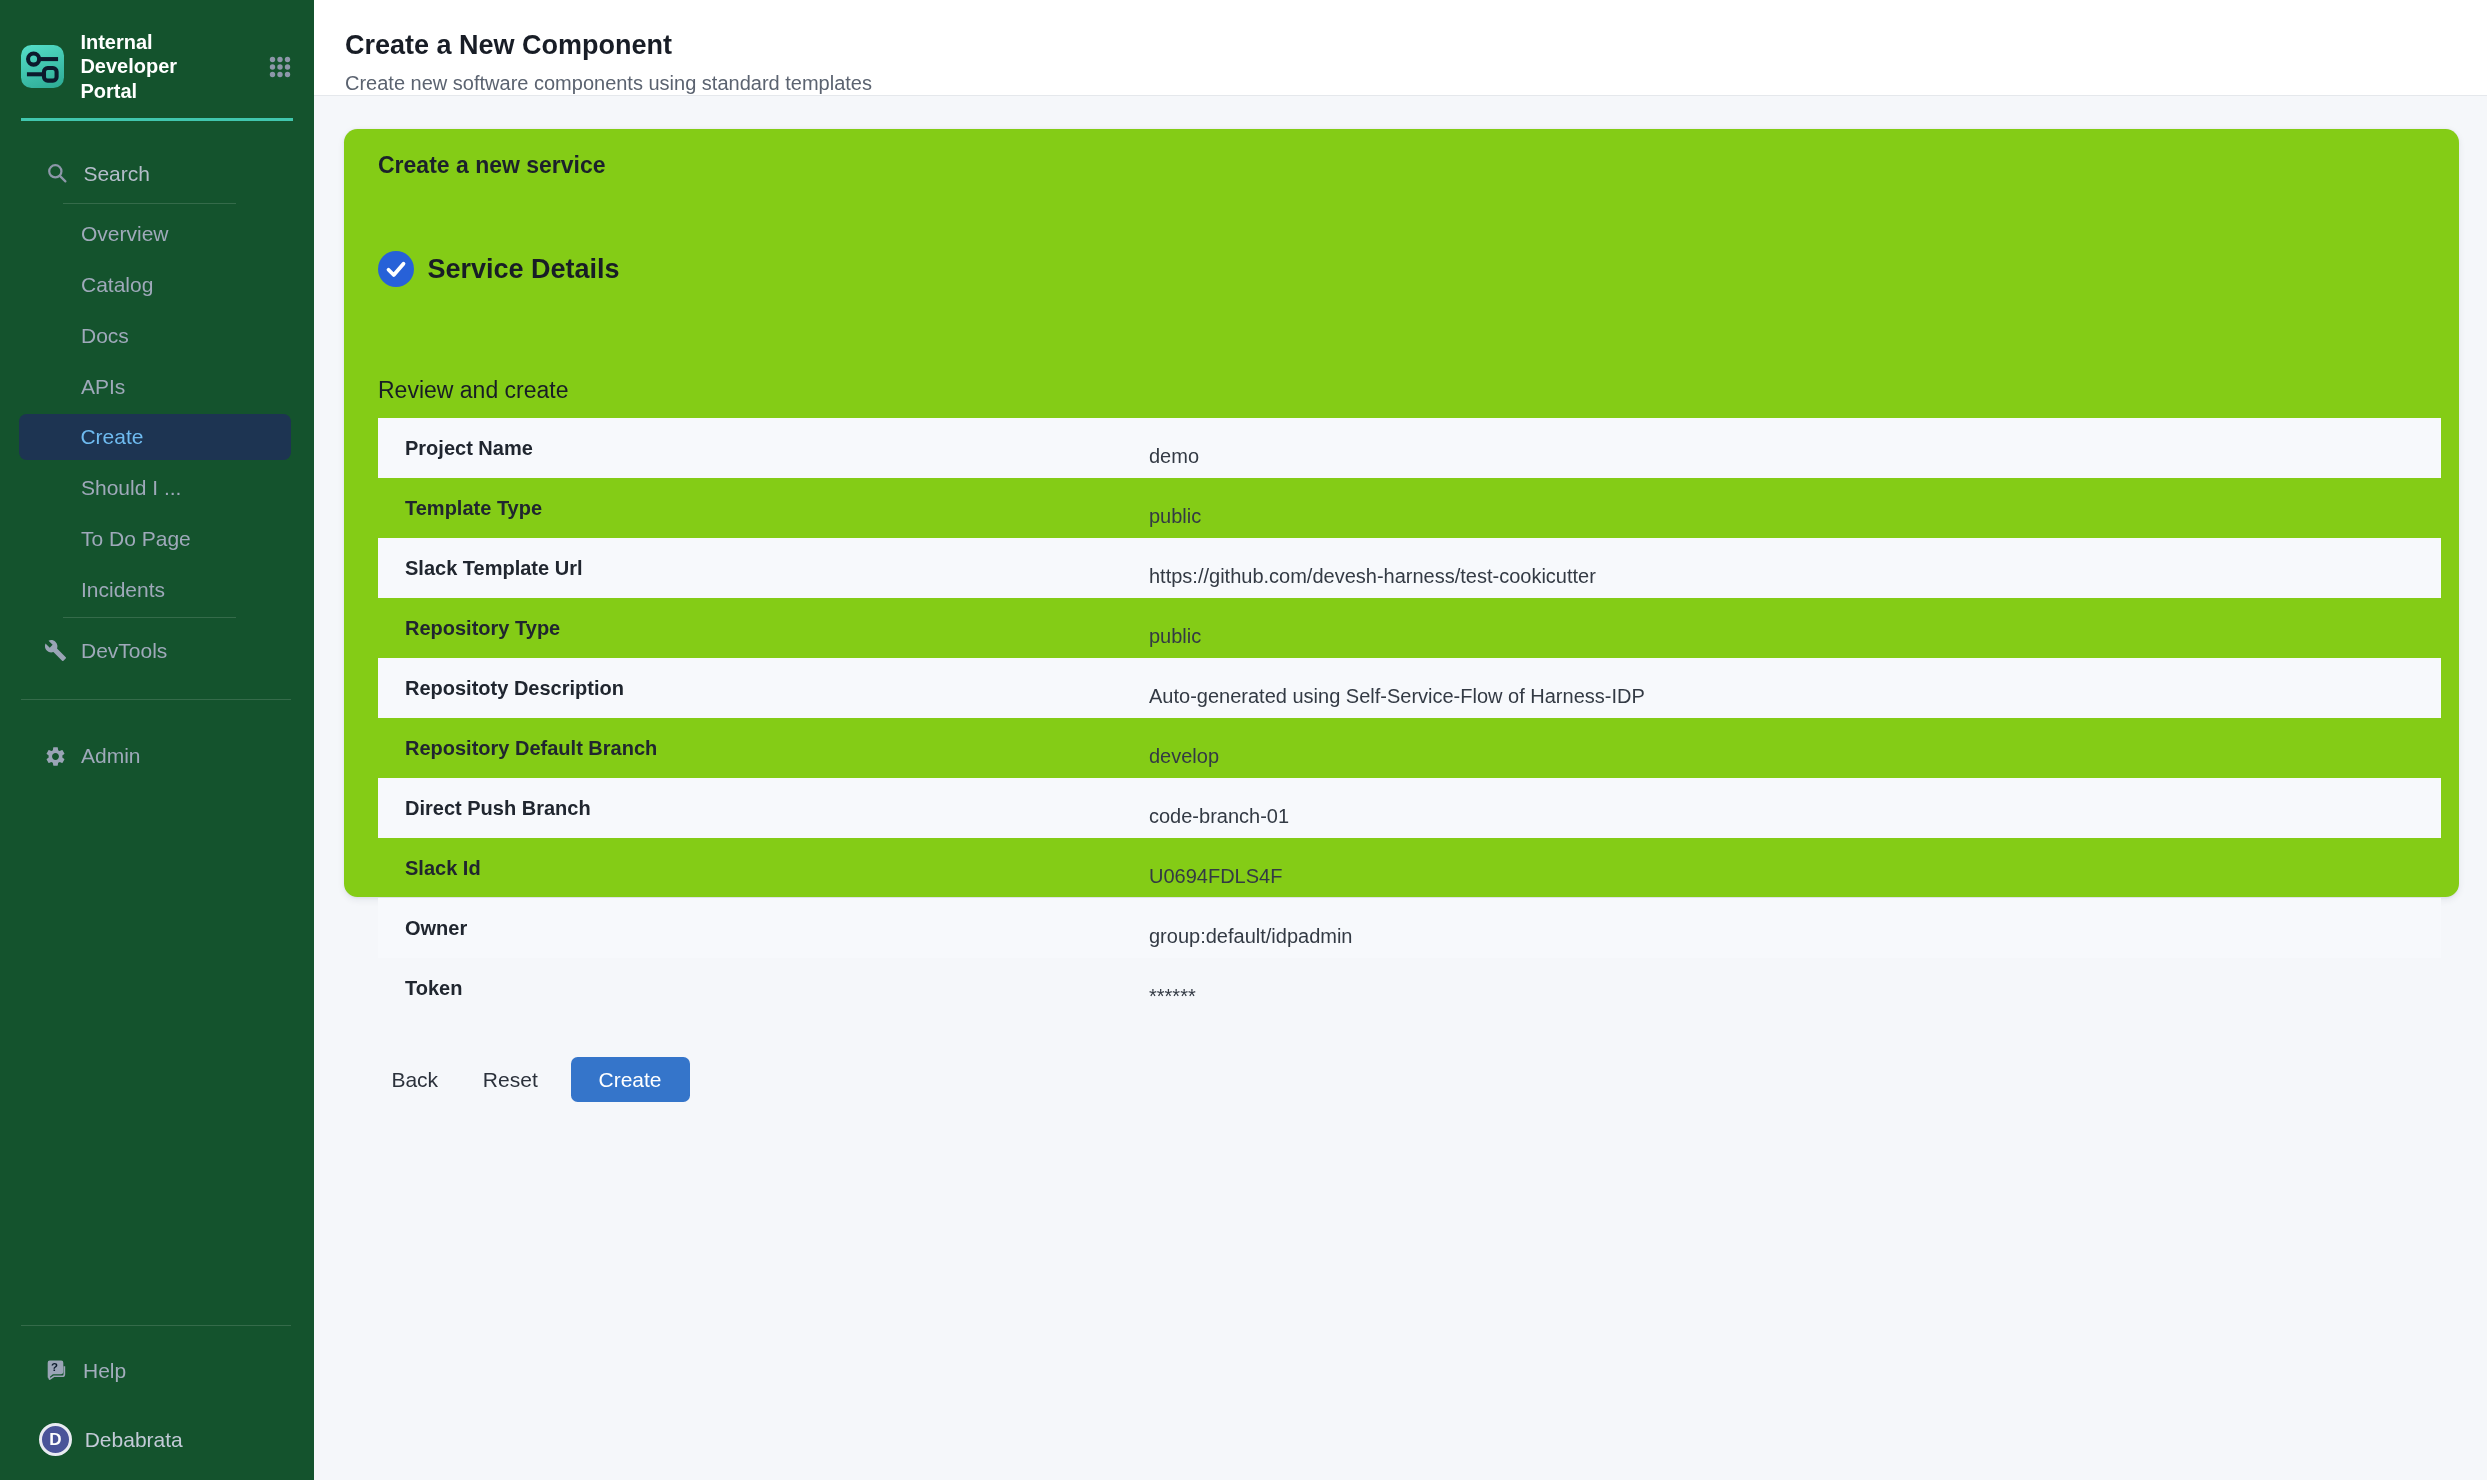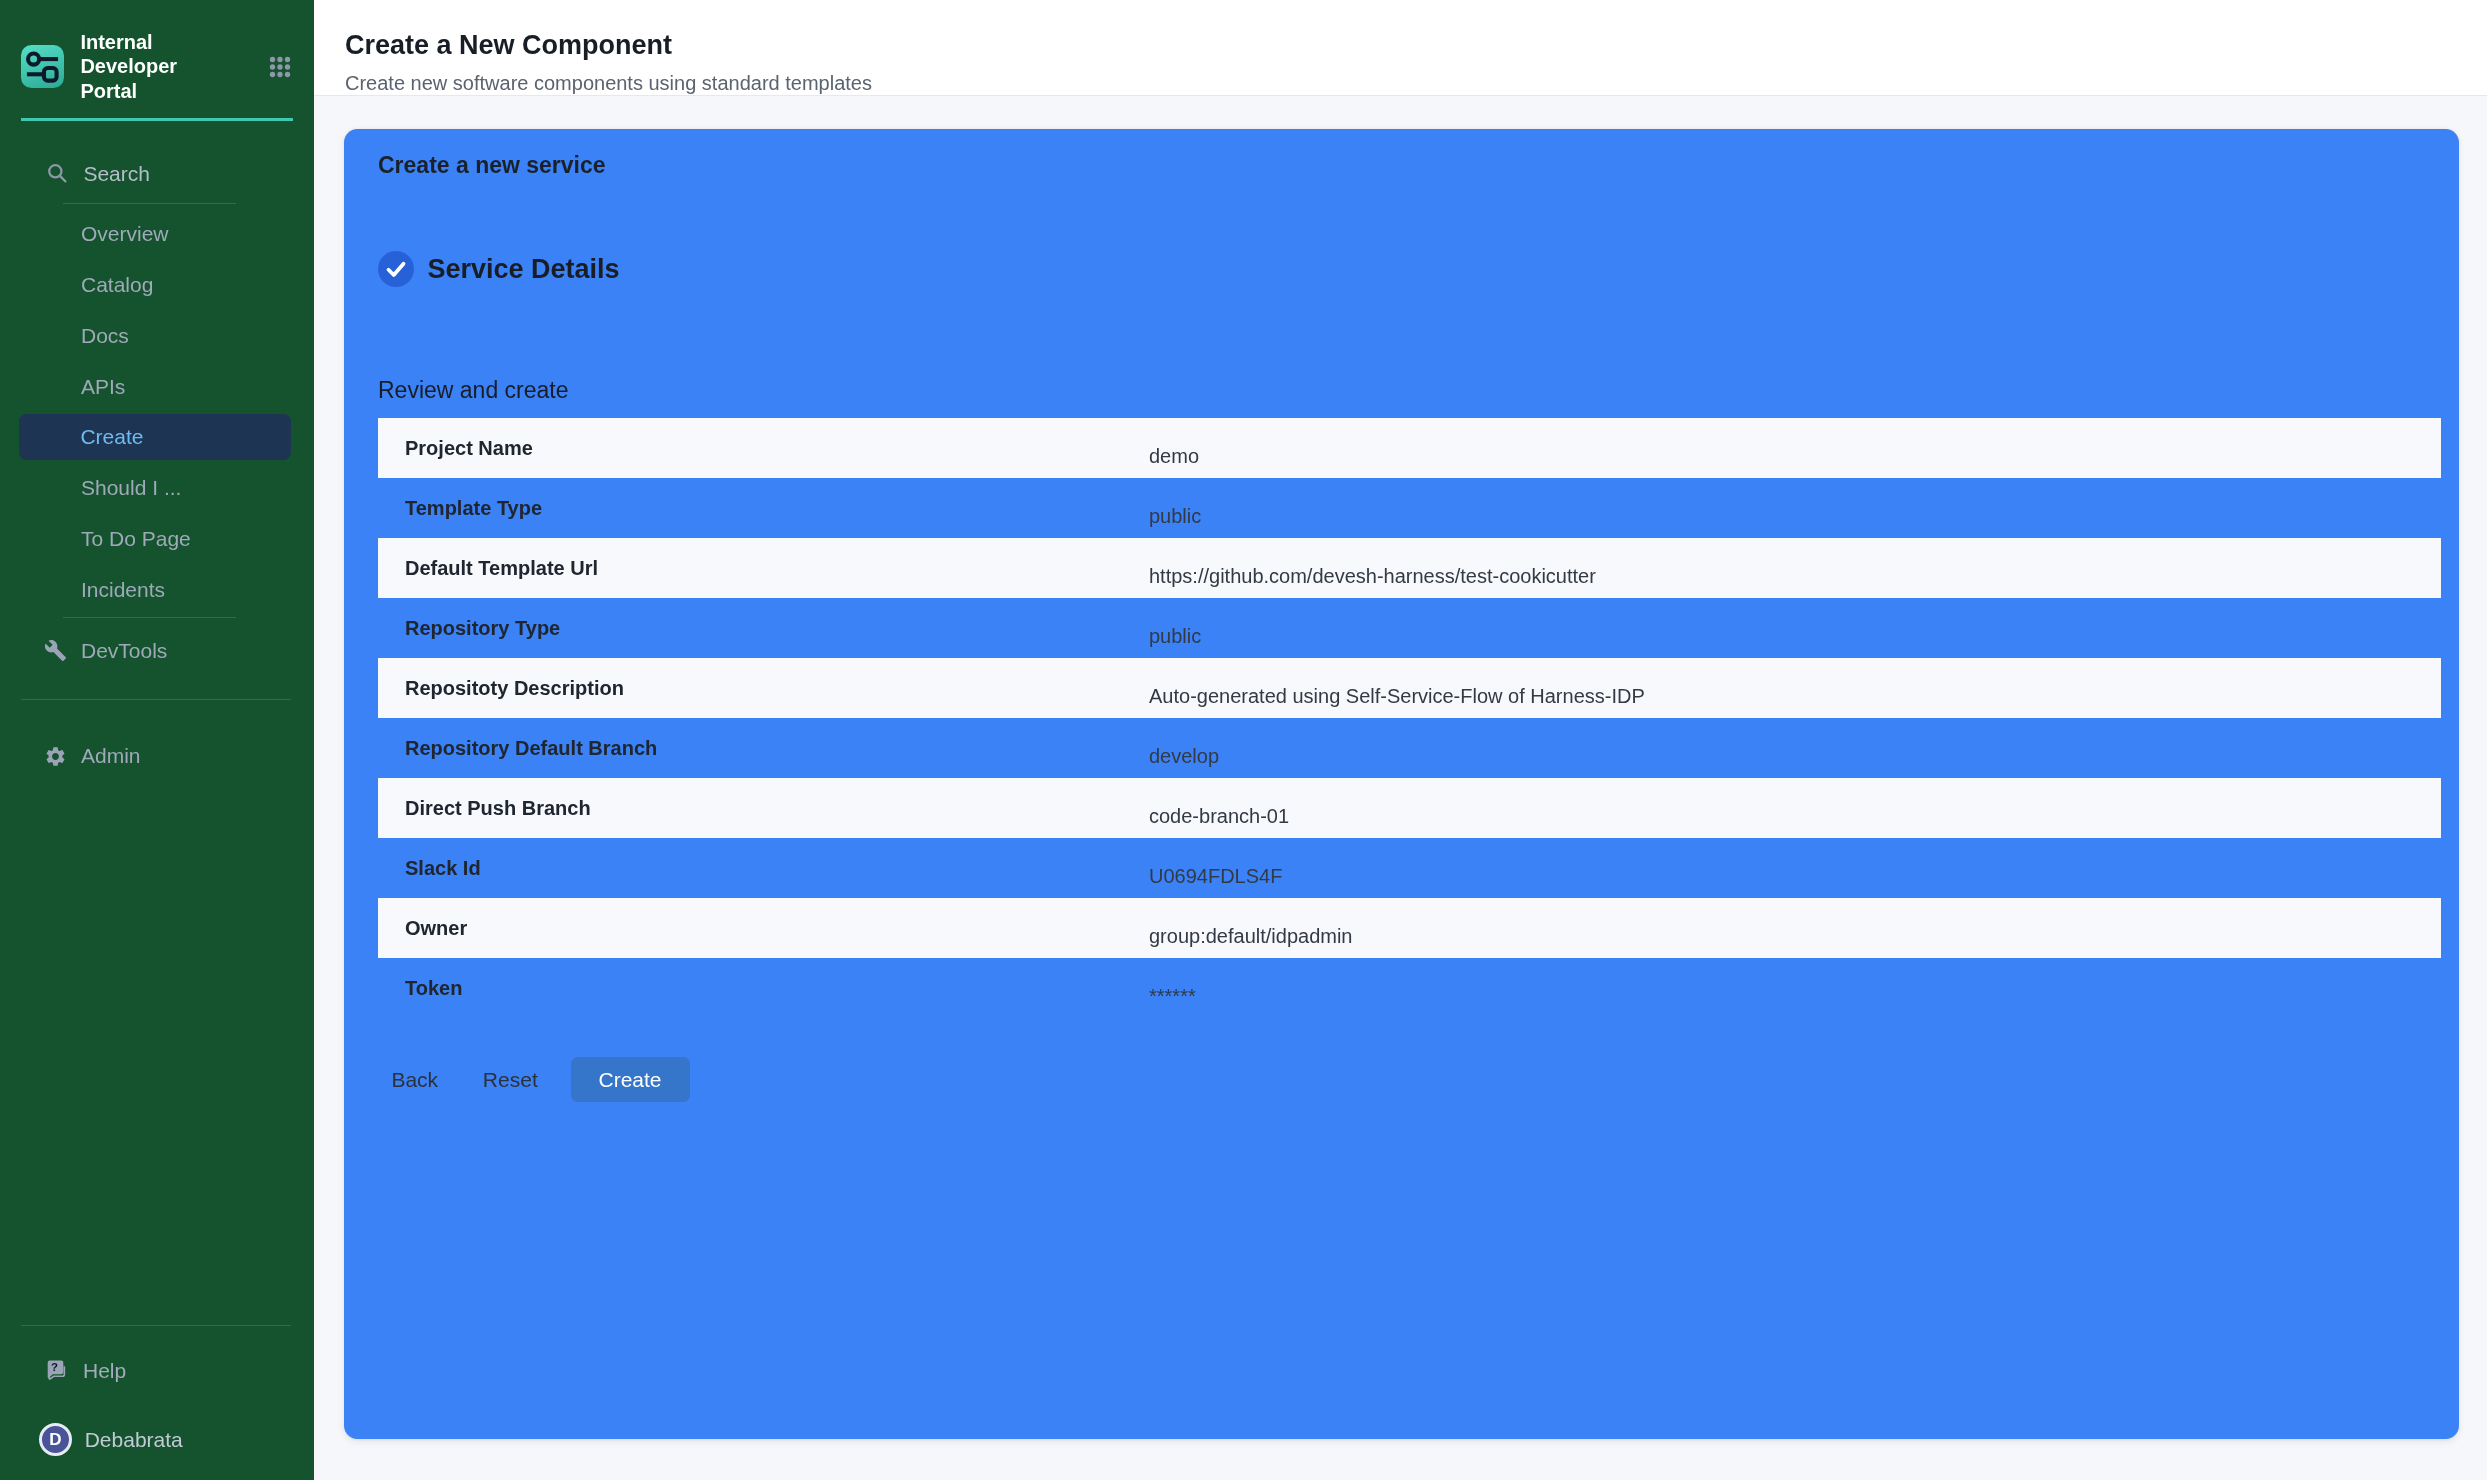--- a/index.html
+++ b/index.html
@@ -55,21 +55,21 @@
   .user-name { margin-left:12.7px; font-size:21px; color:#c3cad7; }
 
   
   .main { flex:1; display:flex; flex-direction:column; }
   .page-header { background:#ffffff; padding:27px 30px 0 31px; height:96px;
     border-bottom:1.5px solid #e5e8ec; }
   .page-title { font-size:27px; font-weight:700; color:#181d26; line-height:36px; }
   .page-subtitle { margin-top:7.5px; font-size:20px; color:#5b6370; line-height:25.4px; }
 
   .content { flex:1; background:#f5f7fa; padding:33px 28px 0 30px; }
-  .card { width:2115px; height:1310px; background:#3b82f6; border-radius:13.4px;
+  .card { width:2115px; height:768px; background:#84cc16; border-radius:13.4px;
     box-shadow:0 2.2px 7.5px rgba(25,35,60,0.08), 0 0.7px 2.2px rgba(25,35,60,0.06);
     padding:21px 18px 0 34px; }
   .card-title { font-size:23px; font-weight:600; color:#1b212b; line-height:30px; }
 
   .stepper-row { margin-top:71px; display:flex; align-items:center; }
   .step-label { margin-left:13.4px; font-size:27px; font-weight:600; color:#181d26; }
 
   .review-title { margin-top:87px; font-size:23px; font-weight:400; color:#181d26;
     line-height:33px; }
 
@@ -218,21 +218,21 @@
       <div class="review-table">
         <div class="review-row">
           <div class="row-label">Project Name</div>
           <div class="row-value">demo</div>
         </div>
         <div class="review-row">
           <div class="row-label">Template Type</div>
           <div class="row-value">public</div>
         </div>
         <div class="review-row">
-          <div class="row-label">Default Template Url</div>
+          <div class="row-label">Slack Template Url</div>
           <div class="row-value">https://github.com/devesh-harness/test-cookicutter</div>
         </div>
         <div class="review-row">
           <div class="row-label">Repository Type</div>
           <div class="row-value">public</div>
         </div>
         <div class="review-row">
           <div class="row-label">Repositoty Description</div>
           <div class="row-value">Auto-generated using Self-Service-Flow of Harness-IDP</div>
         </div>

